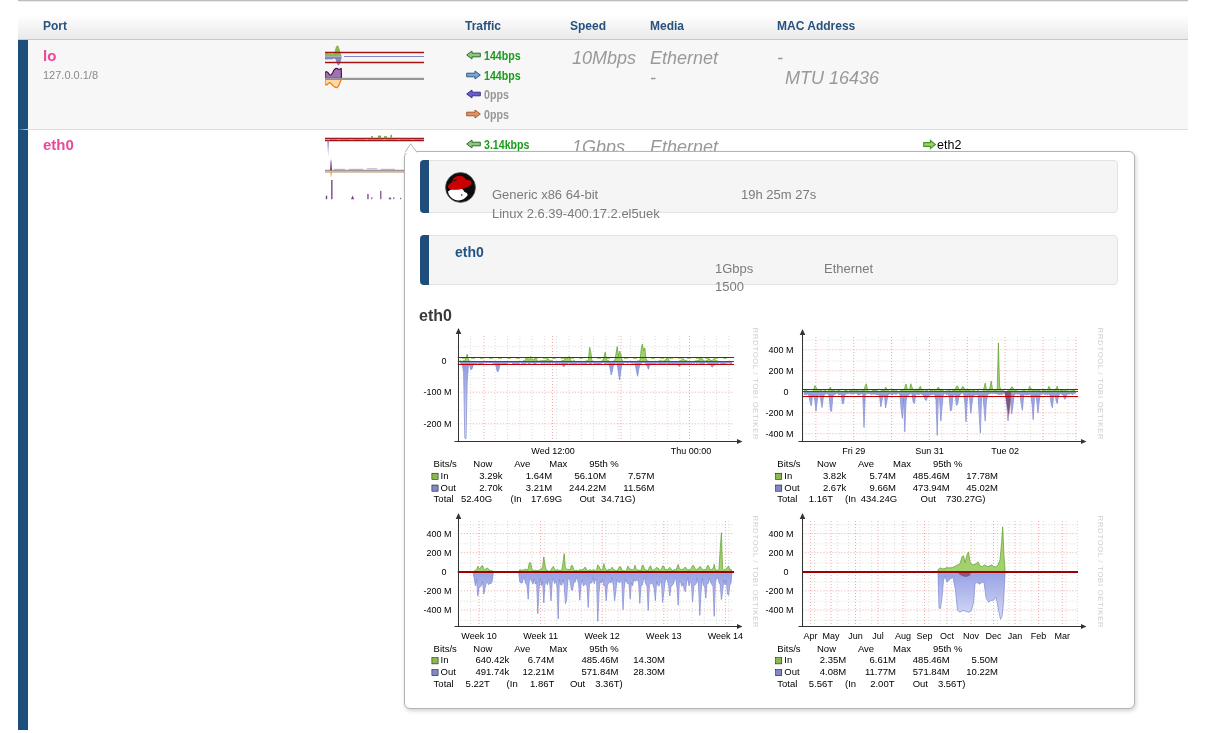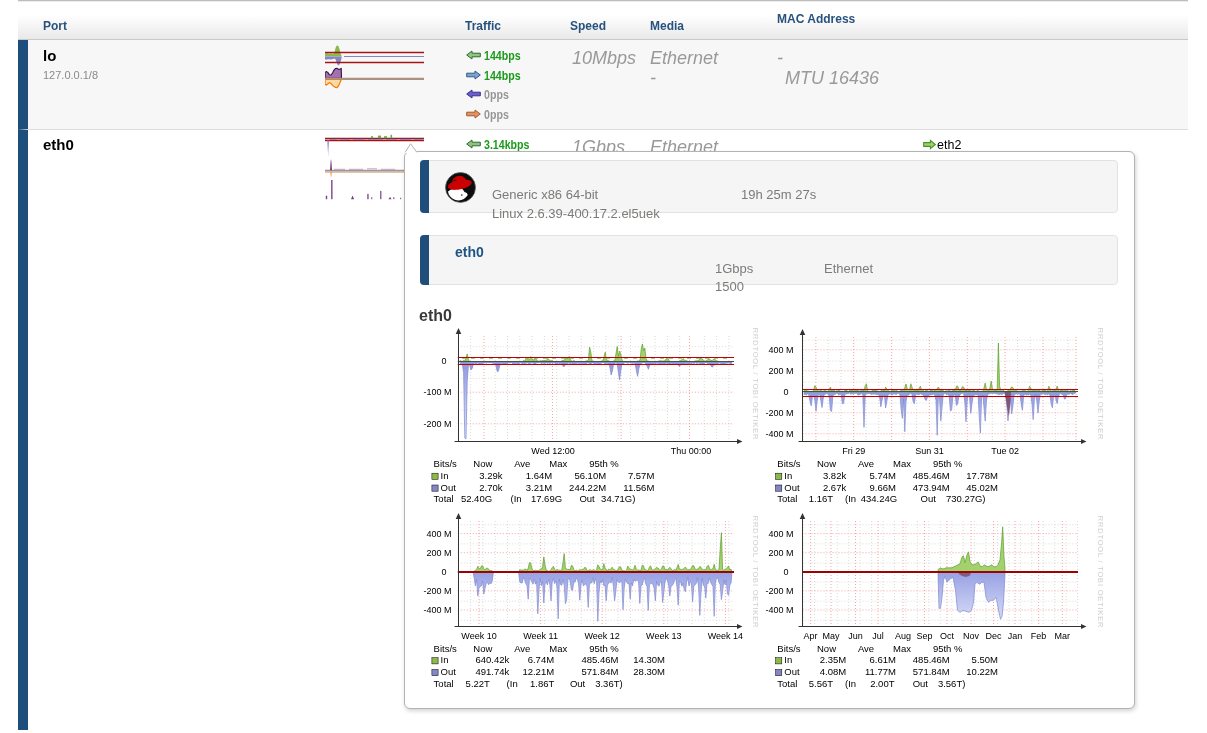--- a/index.html
+++ b/index.html
@@ -1,19 +1,19 @@
 <!DOCTYPE html>
 <html><head>
 <meta charset="utf-8">
 <style>
 html,body{margin:0;padding:0;background:#fff;}
 body{width:1207px;height:733px;position:relative;overflow:hidden;font-family:"Liberation Sans",sans-serif;}
 .abs{position:absolute;}
 .hdr{font-weight:bold;font-size:12px;color:#28527e;}
-.pname{font-weight:bold;font-size:15px;color:#000000;}
+.pname{font-weight:bold;font-size:15px;color:#ec4899;}
 .sub{font-size:11px;color:#8a8a8a;}
 .tval{font-size:12.5px;color:#1c9a1c;font-weight:bold;transform:scaleX(0.85);transform-origin:0 0;}
 .tgray{font-size:12.5px;color:#969696;font-weight:bold;transform:scaleX(0.85);transform-origin:0 0;}
 .ital{font-size:18px;color:#999;font-style:italic;}
 .boxtxt{font-size:13px;color:#7b7b78;margin-top:16px;}
 text.gt{font-family:"Liberation Sans",sans-serif;font-size:9.5px;fill:#000;}
 text.ga{font-family:"Liberation Sans",sans-serif;font-size:9px;fill:#000;}
 text.gw{font-family:"Liberation Sans",sans-serif;font-size:7.5px;fill:#cecece;letter-spacing:0.8px;}
 </style>
 </head>
@@ -24,21 +24,21 @@
 <div class="abs" style="left:18px;top:2px;width:1170px;height:37px;background:linear-gradient(#ffffff 0%,#ffffff 35%,#e9e9e9 100%);border-bottom:1px solid #c9c9c9;"></div>
 
 <div class="abs" style="left:18px;top:40px;width:1160px;height:89px;background:#f7f7f7;border-left:10px solid #1e4e7c;border-bottom:1px solid #ddd;"></div>
 
 <div class="abs" style="left:18px;top:130px;width:1160px;height:600px;background:#ffffff;border-left:10px solid #1e4e7c;"></div>
 
 <div class="abs hdr" style="left:43px;top:19px;">Port</div>
 <div class="abs hdr" style="left:465px;top:19px;">Traffic</div>
 <div class="abs hdr" style="left:570px;top:19px;">Speed</div>
 <div class="abs hdr" style="left:650px;top:19px;">Media</div>
-<div class="abs hdr" style="left:777px;top:12px;">MAC Address</div>
+<div class="abs hdr" style="left:777px;top:19px;">MAC Address</div>
 
 <div class="abs pname" style="left:43px;top:47px;">lo</div>
 <div class="abs sub" style="left:43px;top:69px;">127.0.0.1/8</div>
 <div class="abs ital" style="left:572px;top:48px;">10Mbps</div>
 <div class="abs ital" style="left:650px;top:48px;">Ethernet</div>
 <div class="abs ital" style="left:650px;top:68px;">-</div>
 <div class="abs ital" style="left:777px;top:48px;">-</div>
 <div class="abs ital" style="left:777px;top:68px;margin-left:8px;">MTU 16436</div>
 
 <div class="abs tval" style="left:484px;top:49px;">144bps</div>

